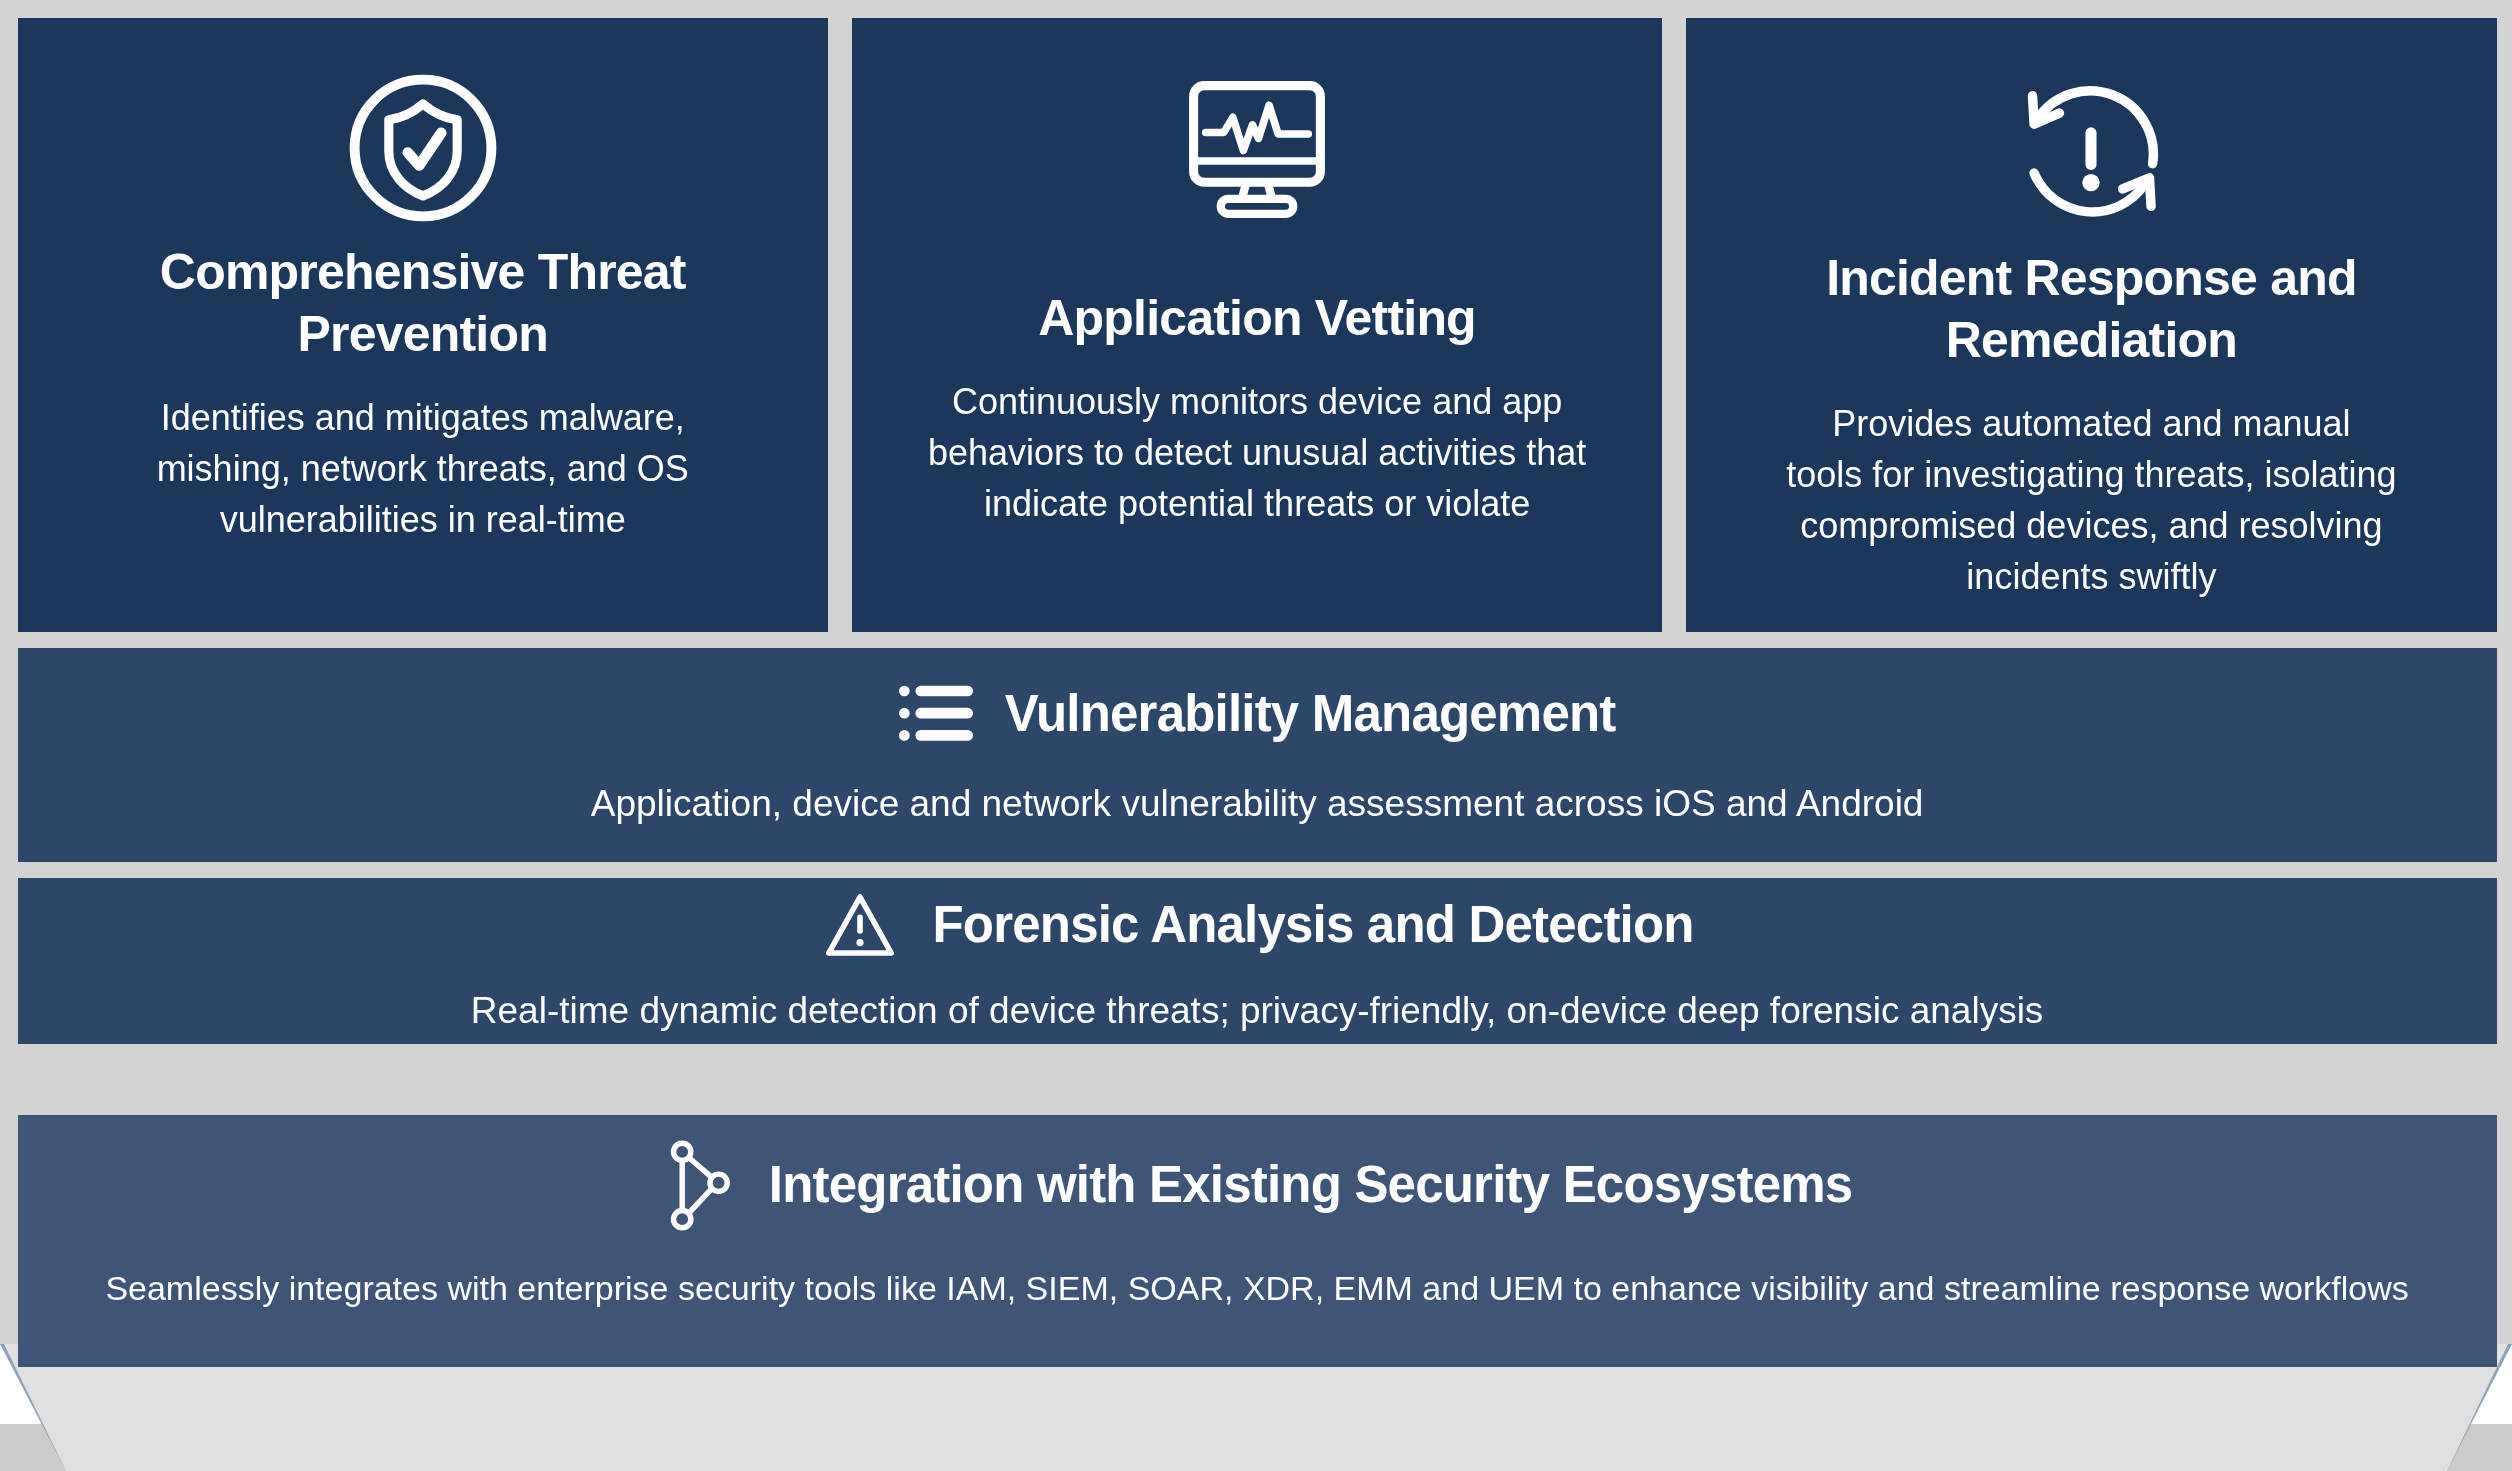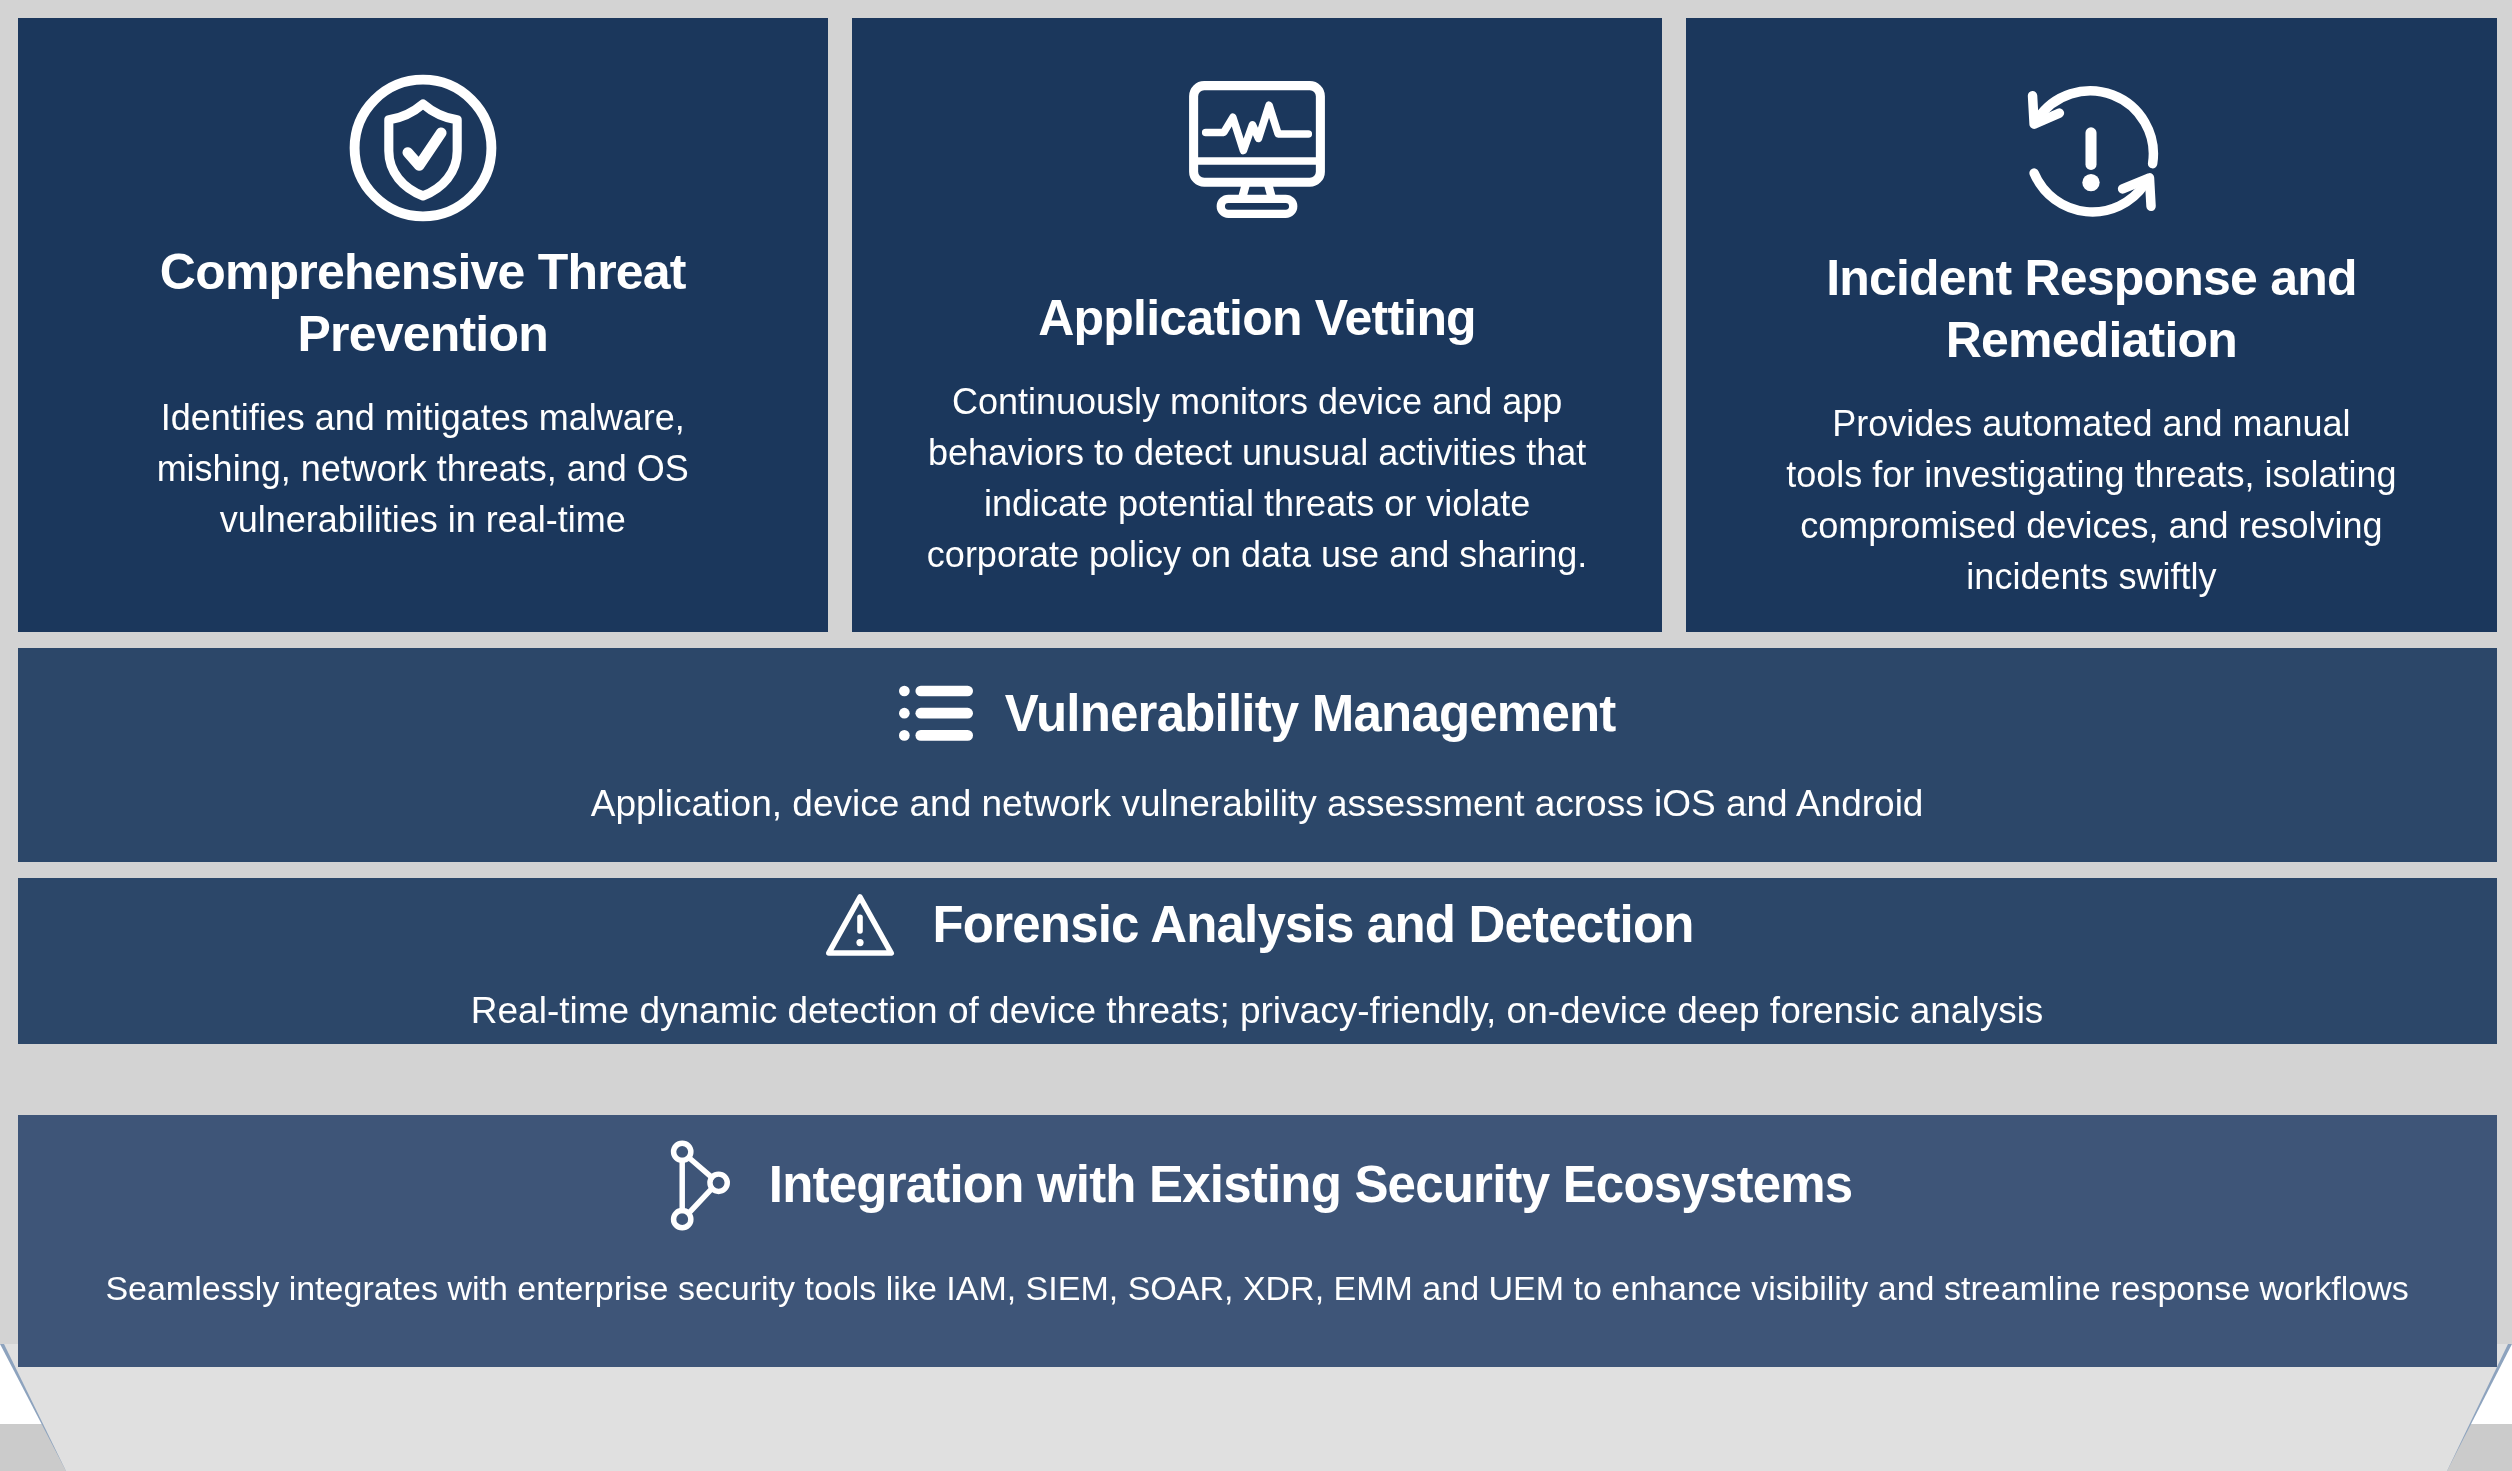--- a/index.html
+++ b/index.html
@@ -129,21 +129,20 @@
         <path d="M48 73 L45 84 M62 73 L65 84" stroke-width="5.5"></path>
         <rect x="31" y="84" width="48" height="10" rx="5" stroke-width="5.5"></rect>
       </svg>
       <h2 class="card-title">
         <span class="line">Application Vetting</span>
       </h2>
       <p class="card-body">
         <span class="line">Continuously monitors device and app</span>
         <span class="line">behaviors to detect unusual activities that</span>
         <span class="line">indicate potential threats or violate</span>
-        <span class="line">corporate policy on data use and sharing.</span>
       </p>
     </article>
 
     <article class="card">
       <svg class="icon" width="158" height="158" viewBox="0 0 100 100" fill="none" stroke="currentColor" stroke-linecap="round" stroke-linejoin="round" aria-hidden="true">
         <path d="M89 58 A40 40 0 0 0 16 30" stroke-width="6"></path>
         <path d="M30 26 L14 33 L13 15" stroke-width="6"></path>
         <path d="M14 64 A40 40 0 0 0 84 71" stroke-width="6"></path>
         <path d="M88 85 L87 67 L70 74" stroke-width="6"></path>
         <rect x="46.5" y="35" width="7" height="27" rx="3.5" fill="currentColor" stroke="none"></rect>

